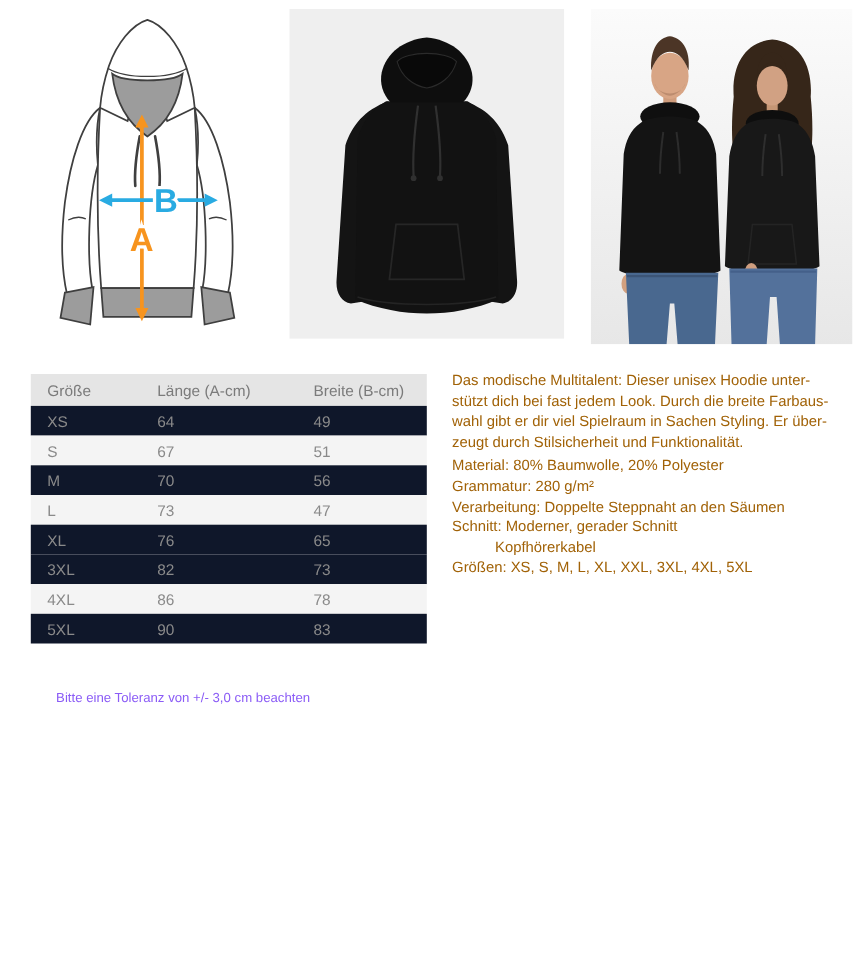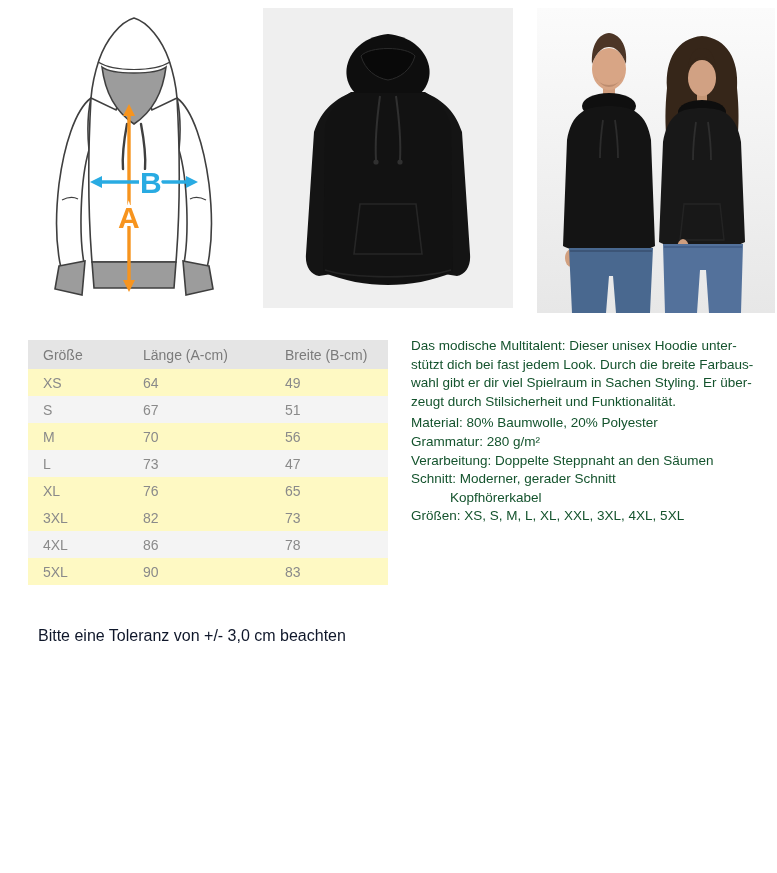--- a/index.html
+++ b/index.html
@@ -11,31 +11,31 @@
   .img{position:absolute;top:8px;}
   .img.diagram{left:28px;top:12px;width:214px;height:300px;background:#ffffff;}
   .img.product{left:263px;width:250px;height:300px;}
   .img.models{left:537px;width:238px;height:305px;}
   .img svg{display:block;width:100%;height:100%;}
 
   
   .size-table{position:absolute;left:28px;top:340px;width:360px;font-size:14px;color:#8a8a8a;}
   .tr{display:flex;align-items:center;height:27px;}
   .tr.th{height:29px;color:#7b7b7b;background:#e5e5e5;}
-  .tr.dark{background:#fef9c3;}
+  .tr.dark{background:#0f172a;}
   .tr.light{background:#f4f4f4;}
   .td{box-sizing:border-box;}
   .td.c1{width:115px;padding-left:15px;}
   .td.c2{width:142px;}
   .td.c3{flex:1;}
 
-  .note{position:absolute;left:38px;top:627px;font-size:16px;color:#0f172a;}
+  .note{position:absolute;left:51px;top:627px;font-size:12px;color:#8b5cf6;}
 
   
-  .desc{position:absolute;left:411px;top:337px;width:366px;font-size:13.5px;line-height:18.6px;color:#14532d;}
+  .desc{position:absolute;left:411px;top:337px;width:366px;font-size:13.5px;line-height:18.6px;color:#a16207;}
   .desc p{margin:0;}
   .desc .gap{margin-top:3px;}
   .desc .indent{padding-left:39px;}
 </style>
 </head>
 <body>
 
 <div class="screen">
 
   <figure class="img diagram">

